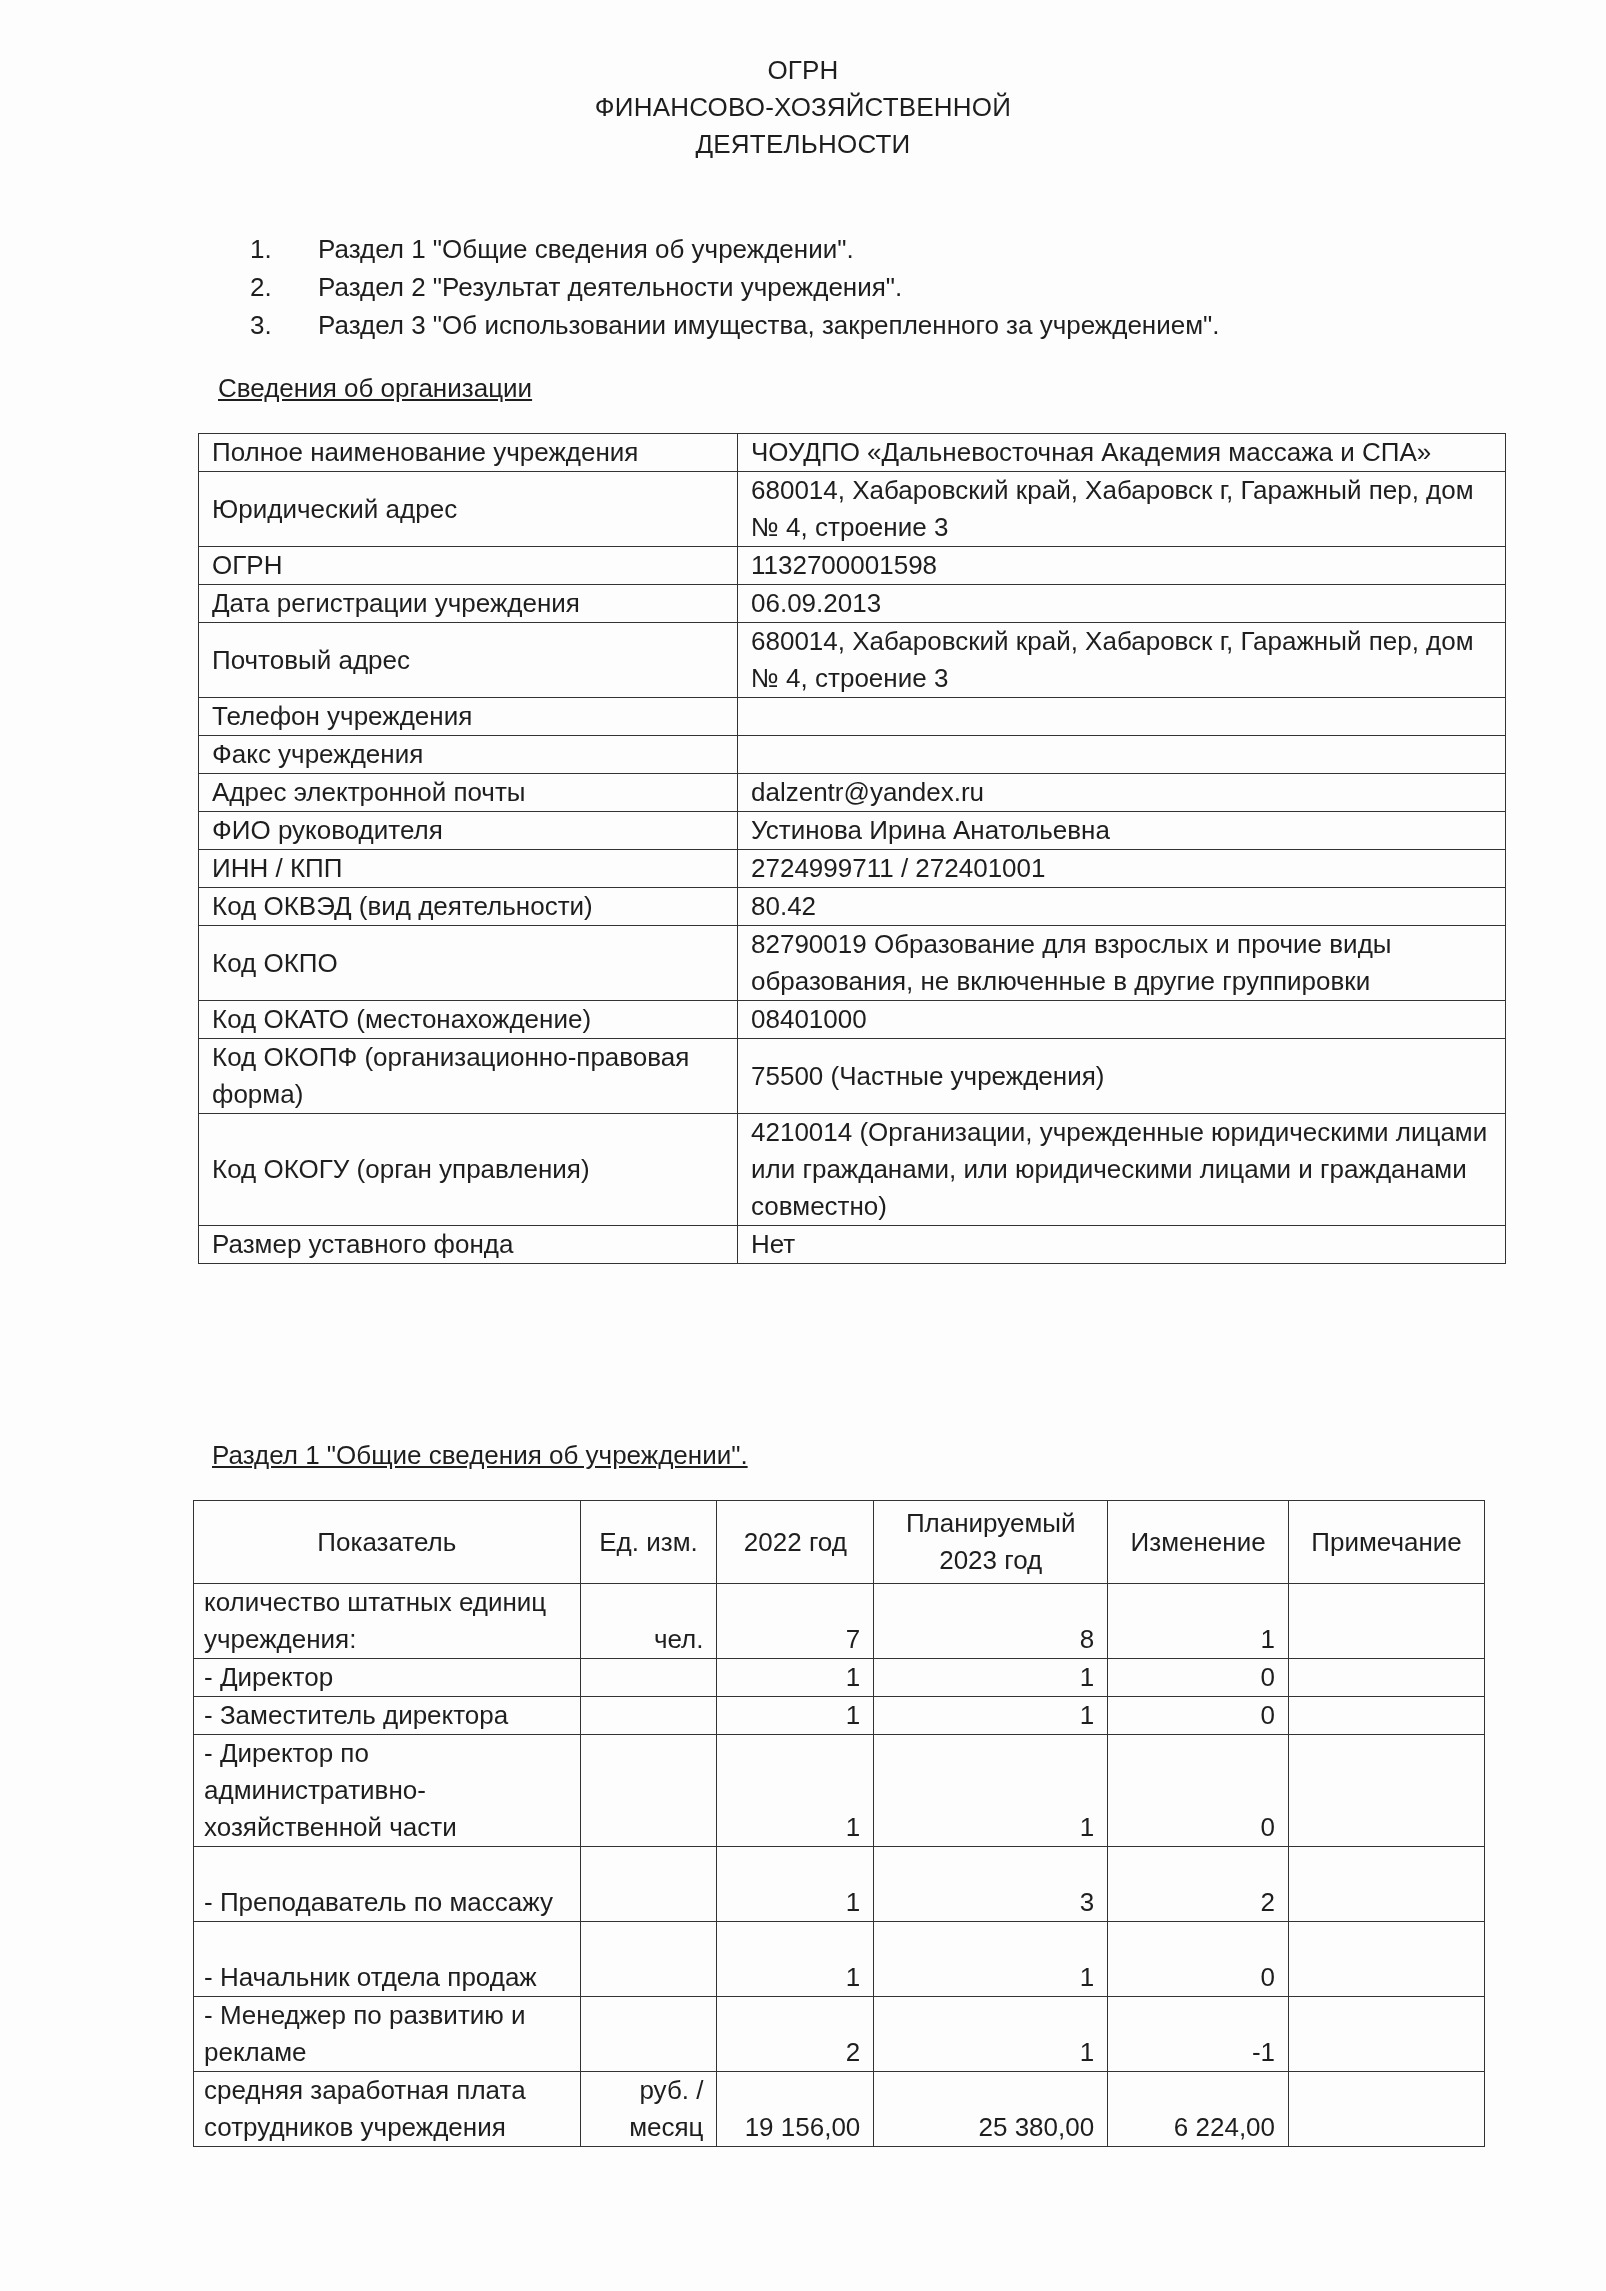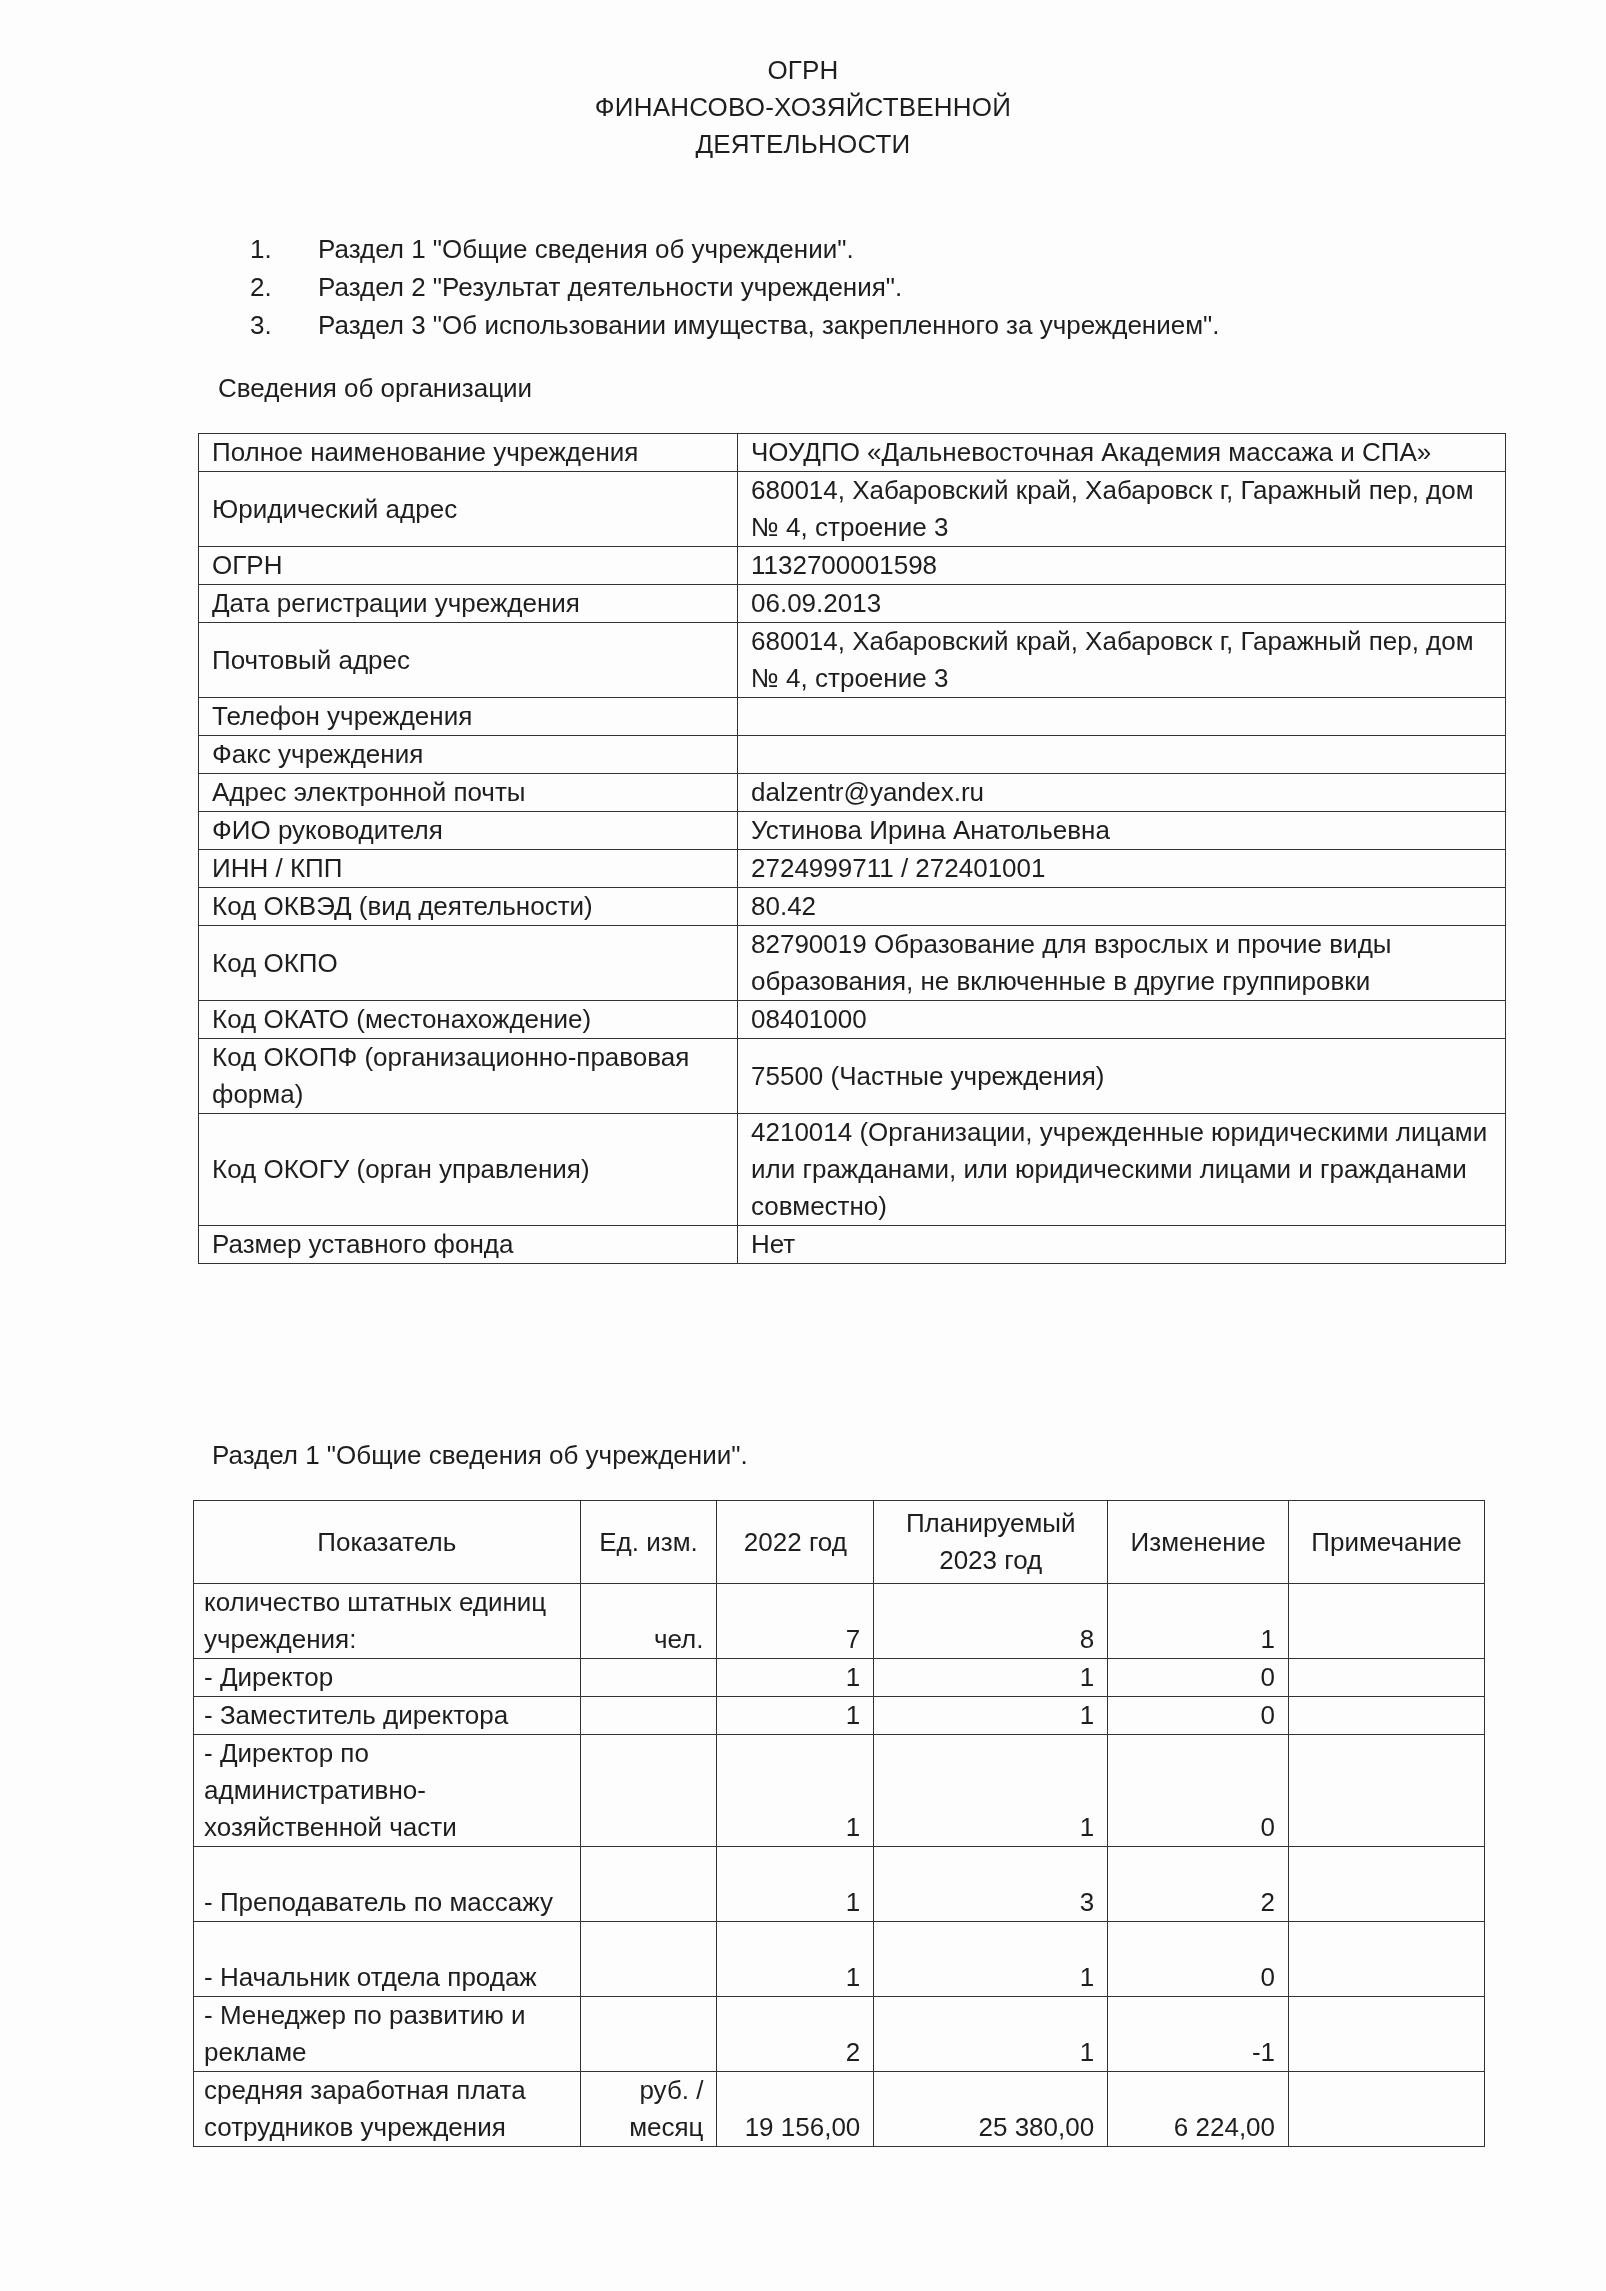--- a/index.html
+++ b/index.html
@@ -11,21 +11,21 @@
     position:absolute; left:0; width:1606px; top:52px; text-align:center;
     font-size:26px; line-height:37px; letter-spacing:0.2px;
   }
   .toc {
     position:absolute; left:240px; top:230px; margin:0; padding:0; list-style:none;
     font-size:26px; line-height:38px;
   }
   .toc li { display:flex; }
   .toc .num { width:78px; padding-left:10px; box-sizing:border-box; }
   .caption {
-    position:absolute; font-size:26px; line-height:34px;
+    position:absolute; font-size:26px; line-height:34px;text-decoration:underline;
   }
   table { border-collapse:collapse; position:absolute;border-radius:21px; }
   td, th { border:1.6px solid #333; font-weight:normal; font-size:26px; line-height:37px; padding:0 13px; vertical-align:middle; }
   #org-table { left:198px; top:433px; width:1308px; }
   #org-table td.k { width:512px; }
   #org-table td.v { }
   #staff-table { left:193px; top:1500px; width:1292px; }
   #staff-table th { text-align:center; padding:0 6px; }
   #staff-table td.num { text-align:right; vertical-align:bottom; }
   #staff-table td.lbl { vertical-align:bottom; padding-left:10px; }

